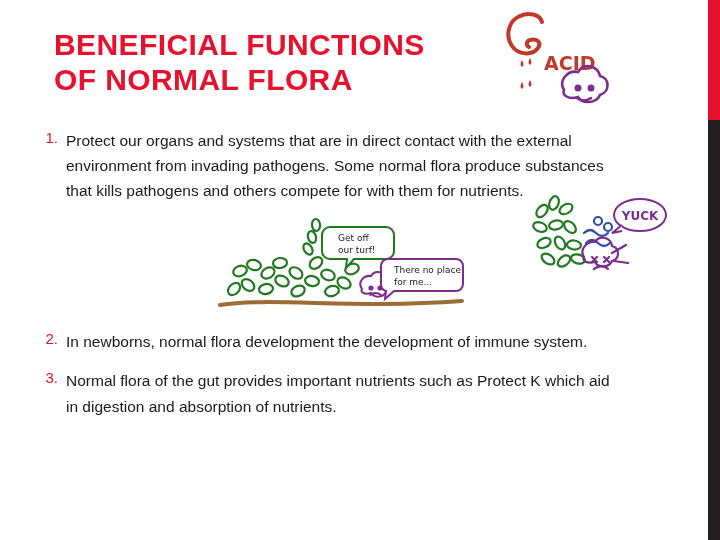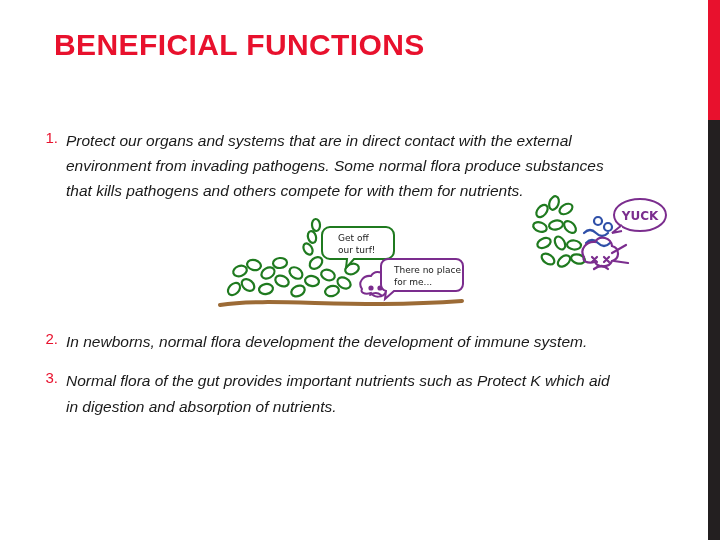--- a/index.html
+++ b/index.html
@@ -74,21 +74,20 @@
     text-align: right;
     padding-right: 8px;
     padding-top: 1px;
     box-sizing: border-box;
   }
   .item-text {
     color: #1a1a1a;
     font-size: 15.5px;
     line-height: 1.62;
     flex: 1 1 auto;
-    font-style: italic;
   }
 
   .spacer-art {
     height: 112px;
     position: relative;
   }
 
   
   .art {
     position: absolute;
@@ -108,22 +107,44 @@
 </head>
 <body>
 
 <div class="slide">
 
   <div class="edge-bar-red"></div>
   <div class="edge-bar-dark"></div>
 
   <div class="title">
     <span class="line">BENEFICIAL FUNCTIONS</span>
+    <span class="line">OF NORMAL FLORA</span>
   </div>
 
+  <div class="art acid-art">
+    <svg width="150" height="110" viewBox="0 0 150 110">
+
+      <path d="M28 8 C18 12 12 26 20 38 C26 47 40 48 46 40 C50 34 44 30 38 32 C34 33 34 38 37 39" fill="none" stroke="#c0392b" stroke-width="4" stroke-linecap="round"></path>
+      <path d="M28 8 C36 4 48 6 50 14" fill="none" stroke="#c0392b" stroke-width="4" stroke-linecap="round"></path>
+
+      <path d="M30 52 q-3 5 0 7 q3 -2 0 -7" fill="#c0392b"></path>
+      <path d="M38 50 q-3 5 0 7 q3 -2 0 -7" fill="#c0392b"></path>
+      <path d="M30 74 q-3 5 0 7 q3 -2 0 -7" fill="#c0392b"></path>
+      <path d="M38 72 q-3 5 0 7 q3 -2 0 -7" fill="#c0392b"></path>
+
+      <text x="52" y="62" font-family="DejaVu Sans, sans-serif" font-size="19" font-weight="bold" fill="#c0392b">ACID</text>
+
+      <g stroke="#7b2d8e" stroke-width="2.6" fill="none" stroke-linecap="round">
+        <path d="M72 82 c-6 -10 4 -20 14 -18 c6 -10 20 -6 22 4 c10 2 10 16 0 19 c-4 9 -18 9 -22 2 c-10 3 -16 -2 -14 -7 z"></path>
+        <circle cx="86" cy="80" r="2.2" fill="#7b2d8e"></circle>
+        <circle cx="99" cy="80" r="2.2" fill="#7b2d8e"></circle>
+        <path d="M85 90 q7 5 14 0"></path>
+      </g>
+    </svg>
+  </div>
 
   <div class="body-list">
 
     <div class="item">
       <span class="item-num">1.</span>
       <span class="item-text">Protect our organs and systems that are in direct contact with the external environment from invading pathogens. Some normal flora produce substances that kills pathogens and others compete for with them for nutrients.</span>
     </div>
 
     <div class="spacer-art">
 

